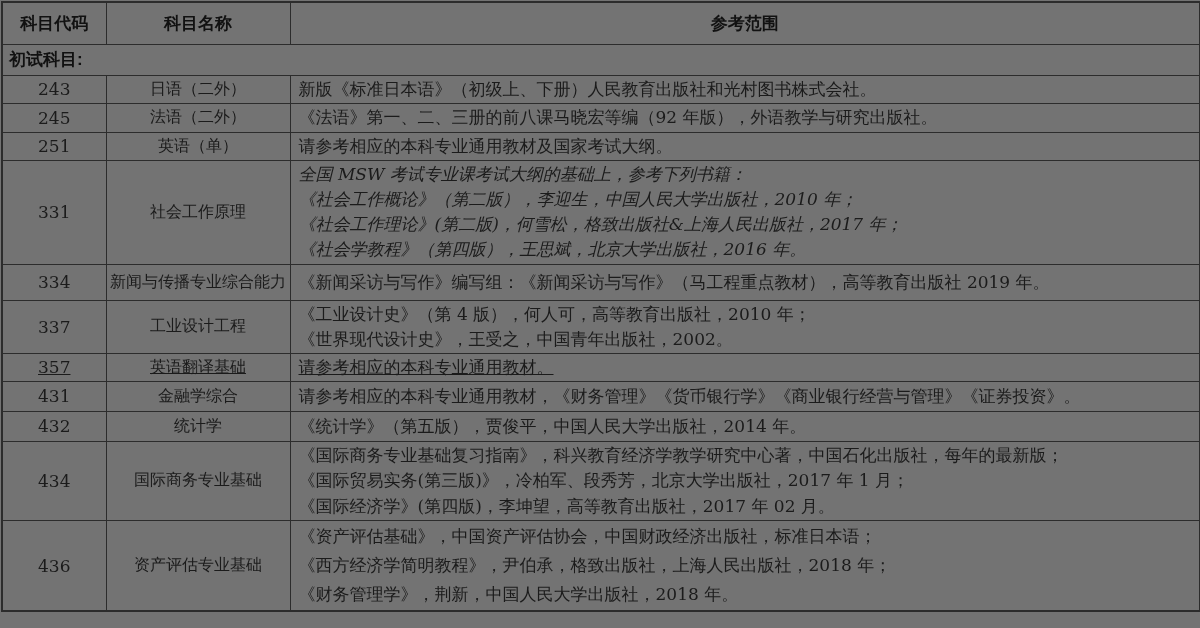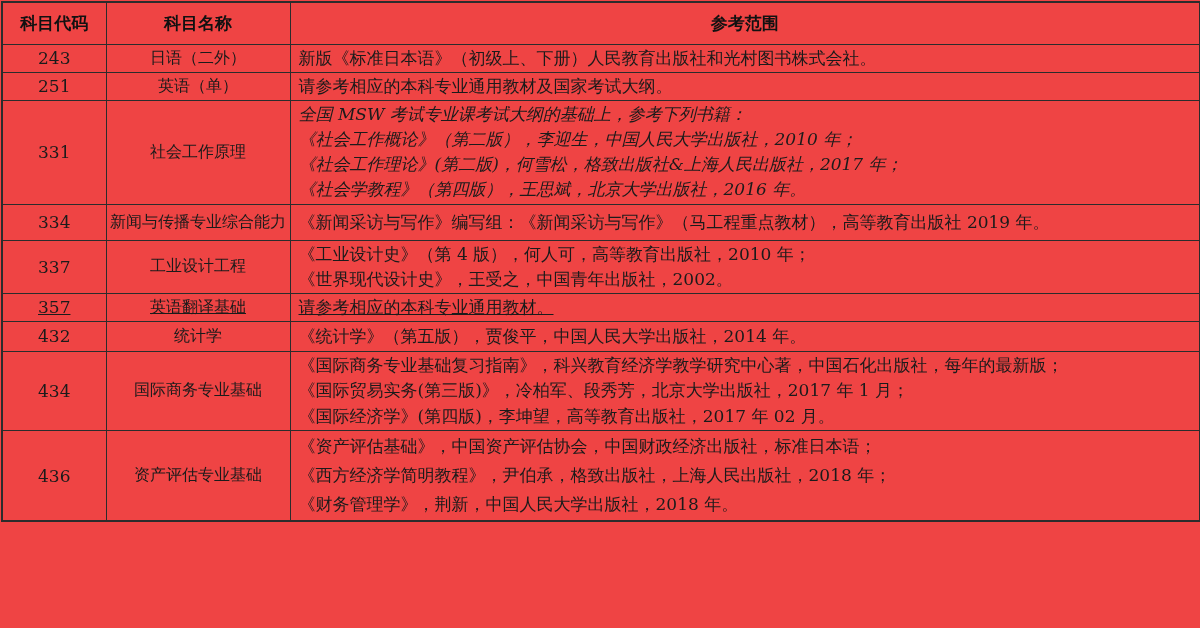--- a/index.html
+++ b/index.html
@@ -1,16 +1,16 @@
 <!DOCTYPE html>
 <html lang="zh"><head>
 <meta charset="utf-8">
 <style>
   html,body{margin:0;padding:0;background:#ffffff;}
-  .page{width:1200px;height:628px;background:#ef4444;overflow:hidden;box-sizing:border-box;padding:1px 0 0 0;}
+  .page{width:1200px;height:628px;background:#737373;overflow:hidden;box-sizing:border-box;padding:1px 0 0 0;}
   table.ref-table{
     border-collapse:collapse;
     width:1198px;
     margin-left:1px;
     table-layout:fixed;
     font-family:"DejaVu Serif","Liberation Serif",serif;
     color:#1b1b1b;
     border:2px solid #2c2c2c;
   }
   .ref-table td,.ref-table th{
@@ -66,30 +66,40 @@
       <col class="c-refs">
     </colgroup>
 
     <tbody>
         <tr class="r-header">
       <th>科目代码</th>
       <th>科目名称</th>
       <th>参考范围</th>
     </tr>
 
+    <tr class="r-section">
+      <td class="section-cell" colspan="3">初试科目:</td>
+    </tr>
 
 
     <tr class="r1">
       <td class="code-cell">243</td>
       <td class="name-cell">日语（二外）</td>
       <td class="refs-cell">
         <div class="ref-line">新版《标准日本语》（初级上、下册）人民教育出版社和光村图书株式会社。</div>
       </td>
     </tr>
 
+    <tr class="r2">
+      <td class="code-cell">245</td>
+      <td class="name-cell">法语（二外）</td>
+      <td class="refs-cell">
+        <div class="ref-line">《法语》第一、二、三册的前八课马晓宏等编（92 年版），外语教学与研究出版社。</div>
+      </td>
+    </tr>
 
     <tr class="r3">
       <td class="code-cell">251</td>
       <td class="name-cell">英语（单）</td>
       <td class="refs-cell">
         <div class="ref-line">请参考相应的本科专业通用教材及国家考试大纲。</div>
       </td>
     </tr>
 
     <tr class="r4">
@@ -121,20 +131,27 @@
     </tr>
 
     <tr class="r7">
       <td class="code-cell">357</td>
       <td class="name-cell">英语翻译基础</td>
       <td class="refs-cell">
         <div class="ref-line">请参考相应的本科专业通用教材。</div>
       </td>
     </tr>
 
+    <tr class="r8">
+      <td class="code-cell">431</td>
+      <td class="name-cell">金融学综合</td>
+      <td class="refs-cell">
+        <div class="ref-line">请参考相应的本科专业通用教材，《财务管理》《货币银行学》《商业银行经营与管理》《证券投资》。</div>
+      </td>
+    </tr>
 
     <tr class="r9">
       <td class="code-cell">432</td>
       <td class="name-cell">统计学</td>
       <td class="refs-cell">
         <div class="ref-line">《统计学》（第五版），贾俊平，中国人民大学出版社，2014 年。</div>
       </td>
     </tr>
 
     <tr class="r10">

